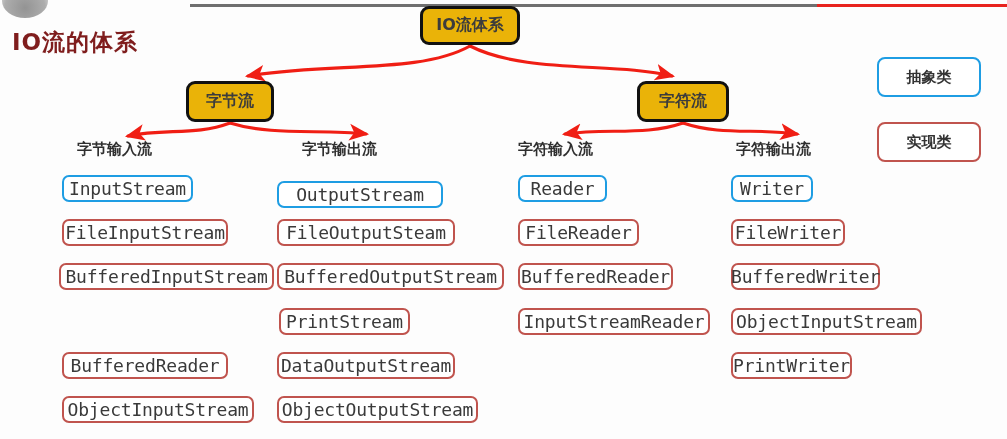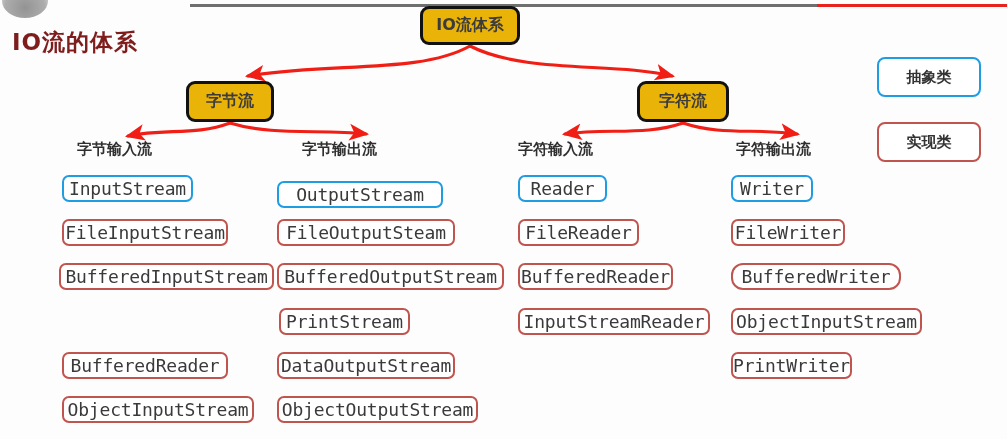--- a/index.html
+++ b/index.html
@@ -193,20 +193,20 @@
   <div class="chip impl" style="left: 277px; top: 352px; width: 178px;">DataOutputStream</div>
   <div class="chip impl" style="left: 277px; top: 396px; width: 201px;">ObjectOutputStream</div>
 
   <div class="chip abstract" style="left: 518px; top: 175px; width: 89px;">Reader</div>
   <div class="chip impl" style="left: 518px; top: 219px; width: 121px;">FileReader</div>
   <div class="chip impl" style="left: 518px; top: 263px; width: 155px;">BufferedReader</div>
   <div class="chip impl" style="left: 518px; top: 308px; width: 192px;">InputStreamReader</div>
 
   <div class="chip abstract" style="left: 731px; top: 175px; width: 82px;">Writer</div>
   <div class="chip impl" style="left: 731px; top: 219px; width: 114px;">FileWriter</div>
-  <div class="chip impl" style="left: 731px; top: 263px; width: 170px; border-radius: 12px;">BufferedWriter</div>
+  <div class="chip impl" style="left: 731px; top: 263px; width: 149px;">BufferedWriter</div>
   <div class="chip impl" style="left: 731px; top: 308px; width: 191px;">ObjectInputStream</div>
   <div class="chip impl" style="left: 731px; top: 352px; width: 121px;">PrintWriter</div>
 
   <div class="legend-chip legend-abstract">抽象类</div>
   <div class="legend-chip legend-impl">实现类</div>
 
 </div>
 
 </body></html>

